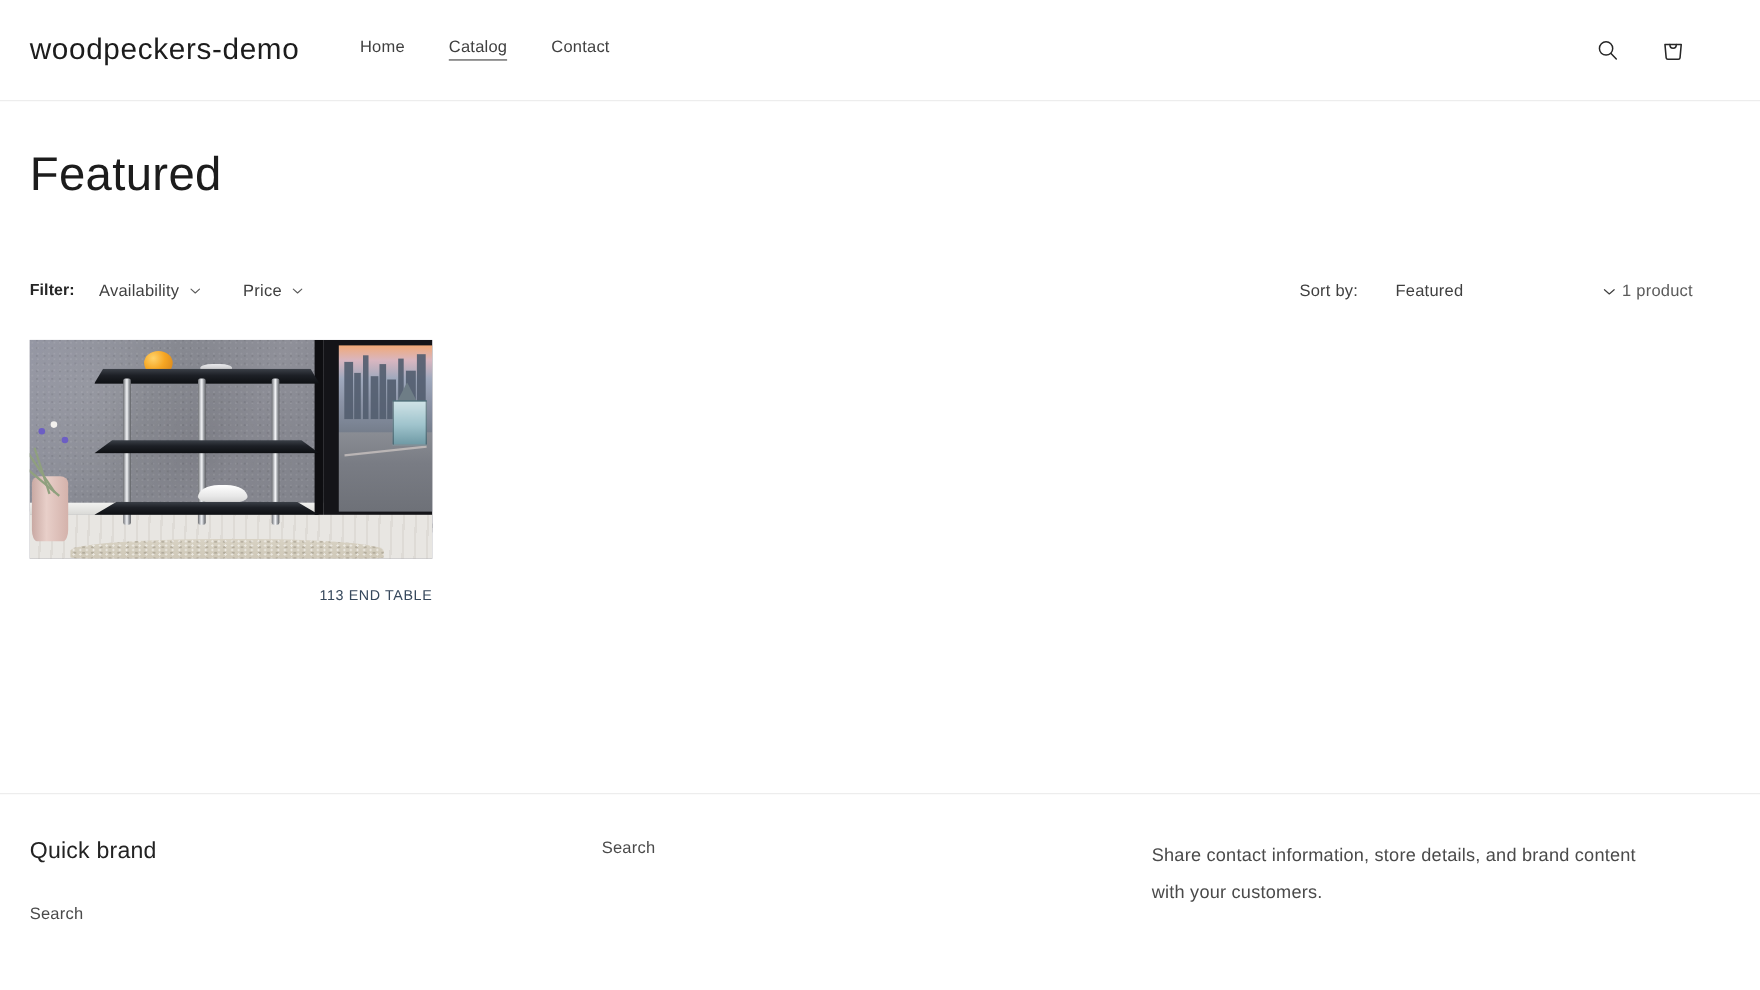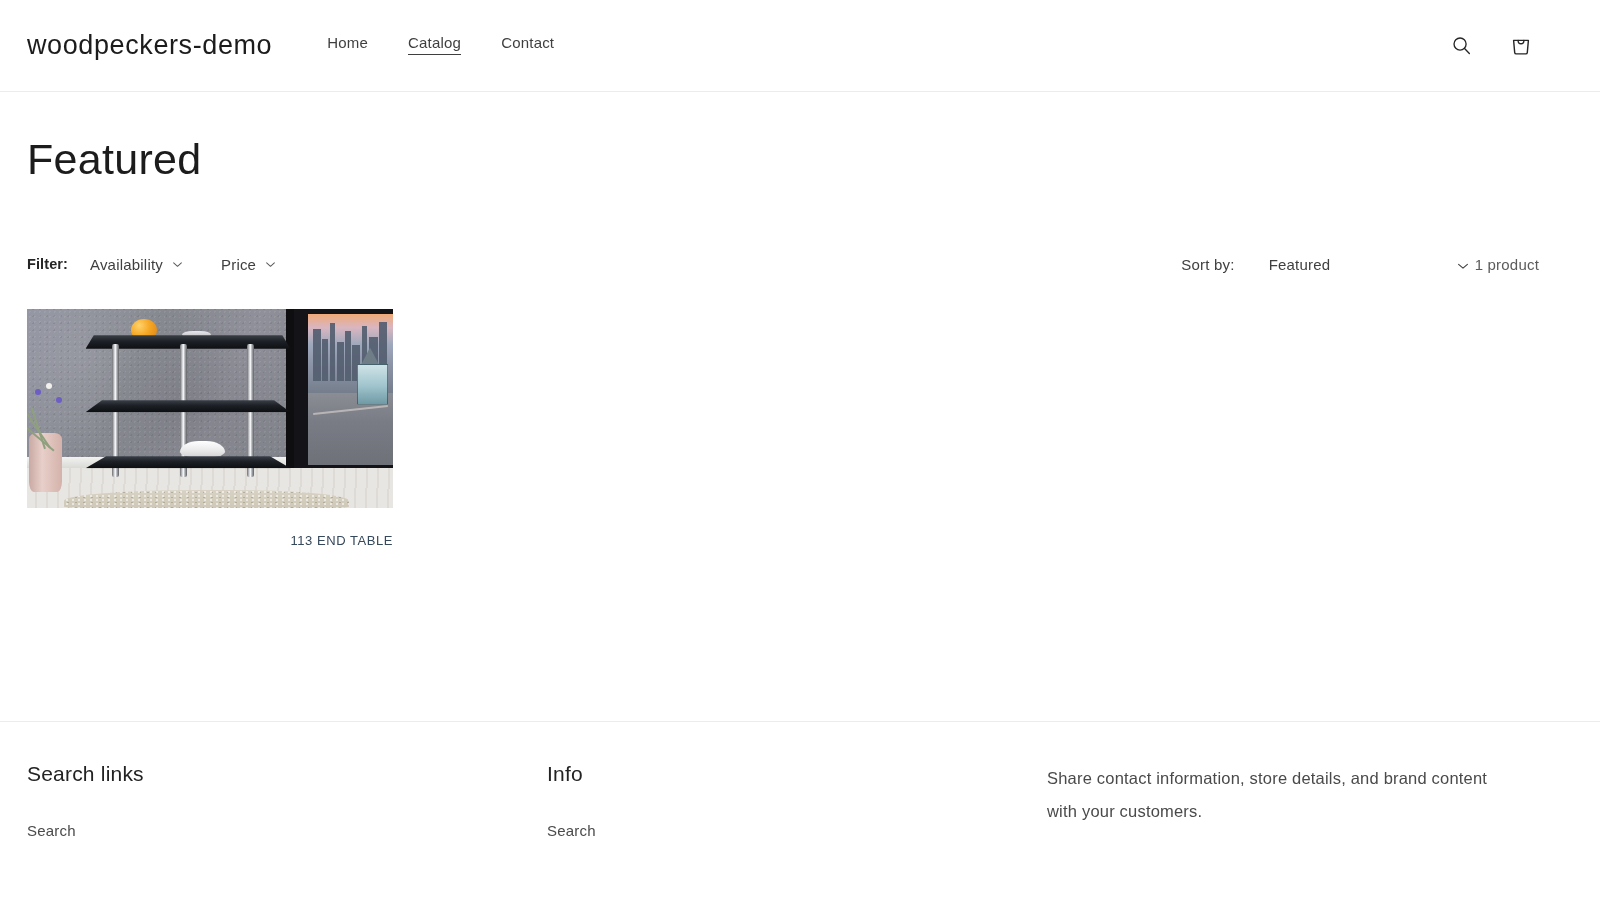--- a/index.html
+++ b/index.html
@@ -474,25 +474,24 @@
           <div class="shelf shelf-bot"></div>
         </div>
       </div>
     </div>
     <div class="card-title">113 END TABLE</div>
   </div>
 </div>
 
 <footer class="footer">
   <div class="fcol c1">
-    <h2 class="fcol-title">Search links</h2>
+    <h2 class="fcol-title">Quick brand</h2>
     <a class="fcol-link">Search</a>
   </div>
 
   <div class="fcol c2">
-    <h2 class="fcol-title">Info</h2>
     <a class="fcol-link">Search</a>
   </div>
 
   <div class="fcol c3">
     <p class="fcol-text">Share contact information, store details, and brand content with your customers.</p>
   </div>
 </footer>
 
 </body></html>

